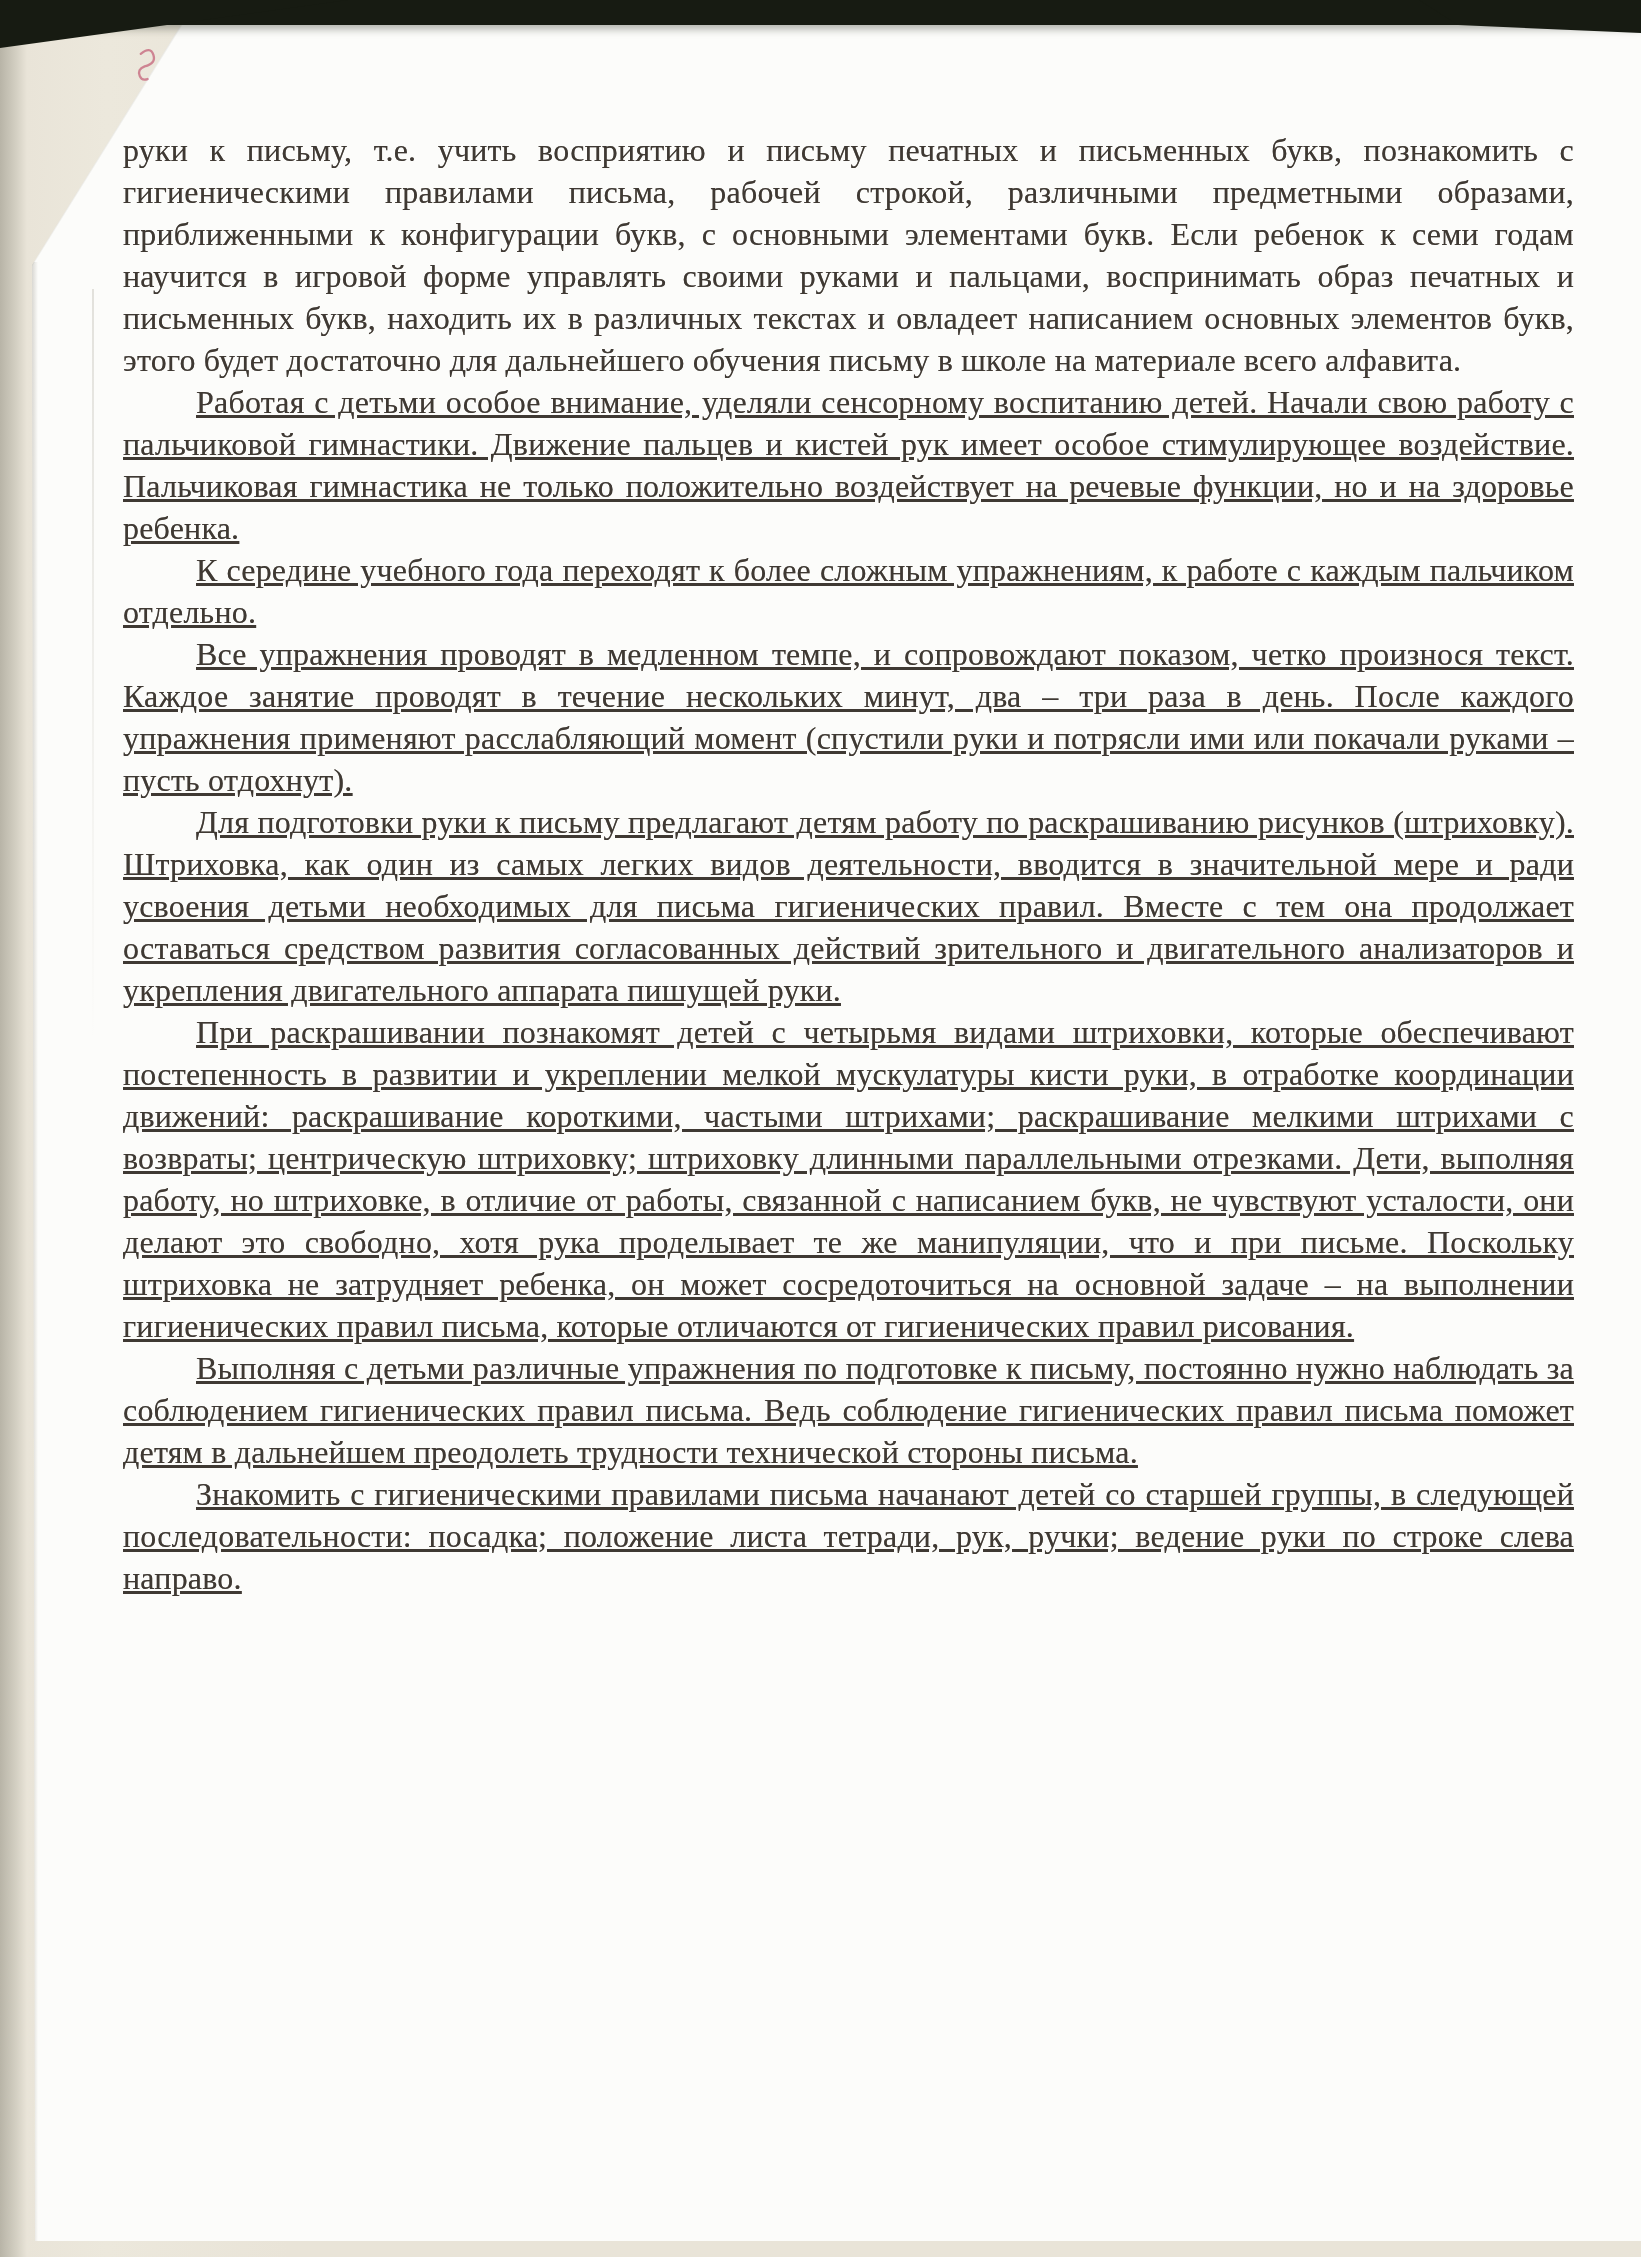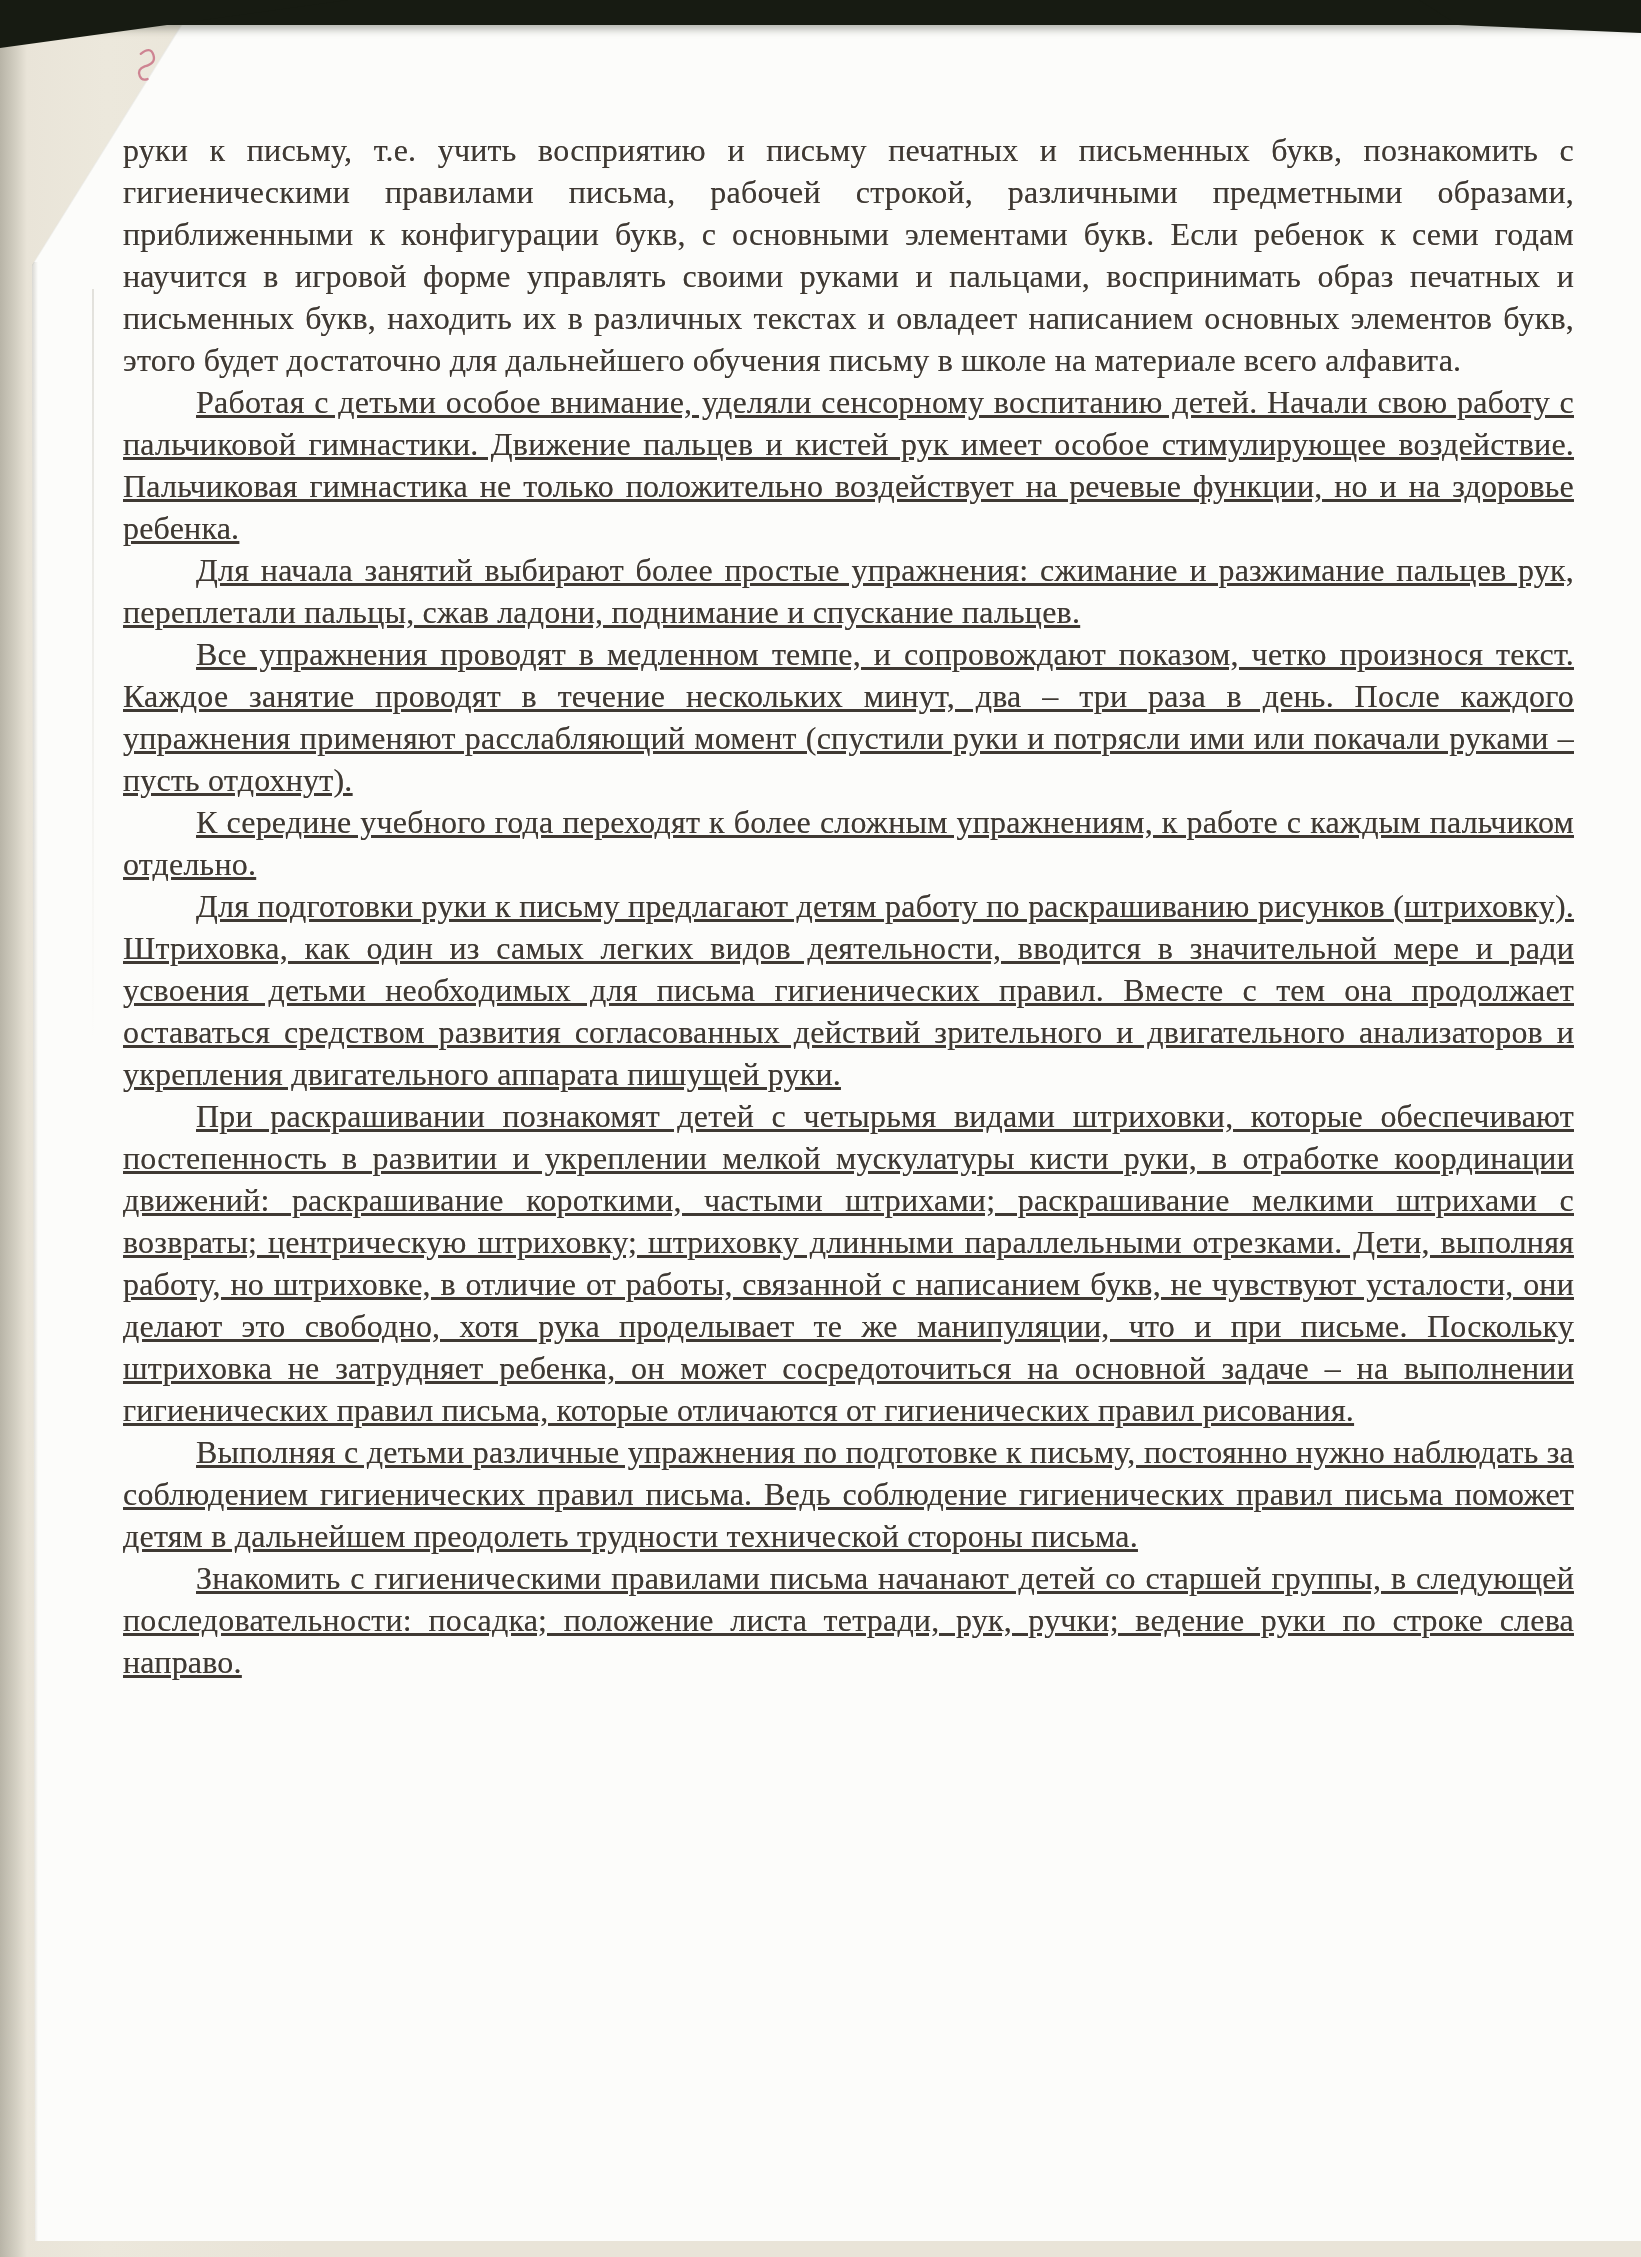--- a/index.html
+++ b/index.html
@@ -123,23 +123,22 @@
 
   <div class="page">
     <div class="fold-edge"></div>
     <div class="left-edge"></div>
     <div class="sheet-line"></div>
 
     <div class="text-block">
 
     <p class="para">руки к письму, т.е. учить восприятию и письму печатных и письменных букв, познакомить с гигиеническими правилами письма, рабочей строкой, различными предметными образами, приближенными к конфигурации букв, с основными элементами букв. Если ребенок к семи годам научится в игровой форме управлять своими руками и пальцами, воспринимать образ печатных и письменных букв, находить их в различных текстах и овладеет написанием основных элементов букв, этого будет достаточно для дальнейшего обучения письму в школе на материале всего алфавита.</p>
         <p class="para indent">Работая с детьми особое внимание, уделяли сенсорному воспитанию детей. Начали свою работу с пальчиковой гимнастики. Движение пальцев и кистей рук имеет особое стимулирующее воздействие. Пальчиковая гимнастика не только положительно воздействует на речевые функции, но и на здоровье ребенка.</p>
-        <p class="para indent">Для начала занятий выбирают более простые упражнения: сжимание и разжимание пальцев рук, переплетали пальцы, сжав ладони, поднимание и спускание пальцев.</p>
+        <p class="para indent">К середине учебного года переходят к более сложным упражнениям, к работе с каждым пальчиком отдельно.</p>
         <p class="para indent">Все упражнения проводят в медленном темпе, и сопровождают показом, четко произнося текст. Каждое занятие проводят в течение нескольких минут, два – три раза в день. После каждого упражнения применяют расслабляющий момент (спустили руки и потрясли ими или покачали руками – пусть отдохнут).</p>
-        <p class="para indent">К середине учебного года переходят к более сложным упражнениям, к работе с каждым пальчиком отдельно.</p>
         <p class="para indent">Для подготовки руки к письму предлагают детям работу по раскрашиванию рисунков (штриховку). Штриховка, как один из самых легких видов деятельности, вводится в значительной мере и ради усвоения детьми необходимых для письма гигиенических правил. Вместе с тем она продолжает оставаться средством развития согласованных действий зрительного и двигательного анализаторов и укрепления двигательного аппарата пишущей руки.</p>
         <p class="para indent">При раскрашивании познакомят детей с четырьмя видами штриховки, которые обеспечивают постепенность в развитии и укреплении мелкой мускулатуры кисти руки, в отработке координации движений: раскрашивание короткими, частыми штрихами; раскрашивание мелкими штрихами с возвраты; центрическую штриховку; штриховку длинными параллельными отрезками. Дети, выполняя работу, но штриховке, в отличие от работы, связанной с написанием букв, не чувствуют усталости, они делают это свободно, хотя рука проделывает те же манипуляции, что и при письме. Поскольку штриховка не затрудняет ребенка, он может сосредоточиться на основной задаче – на выполнении гигиенических правил письма, которые отличаются от гигиенических правил рисования.</p>
         <p class="para indent">Выполняя с детьми различные упражнения по подготовке к письму, постоянно нужно наблюдать за соблюдением гигиенических правил письма. Ведь соблюдение гигиенических правил письма поможет детям в дальнейшем преодолеть трудности технической стороны письма.</p>
         <p class="para indent">Знакомить с гигиеническими правилами письма начанают детей со старшей группы, в следующей последовательности: посадка; положение листа тетради, рук, ручки; ведение руки по строке слева направо.</p>
       </div>
   </div>
 
   <svg class="pen-mark" width="33" height="39" viewBox="0 0 34 40">
     <path d="M 8 10 q 10 -8 13 1 q 3 9 -9 12 q -8 3 -5 10 q 2 5 8 3" fill="none" stroke="var(--pen-mark, #c4637a)" stroke-width="2.4" stroke-linecap="round" opacity="0.75"></path>
   </svg>

